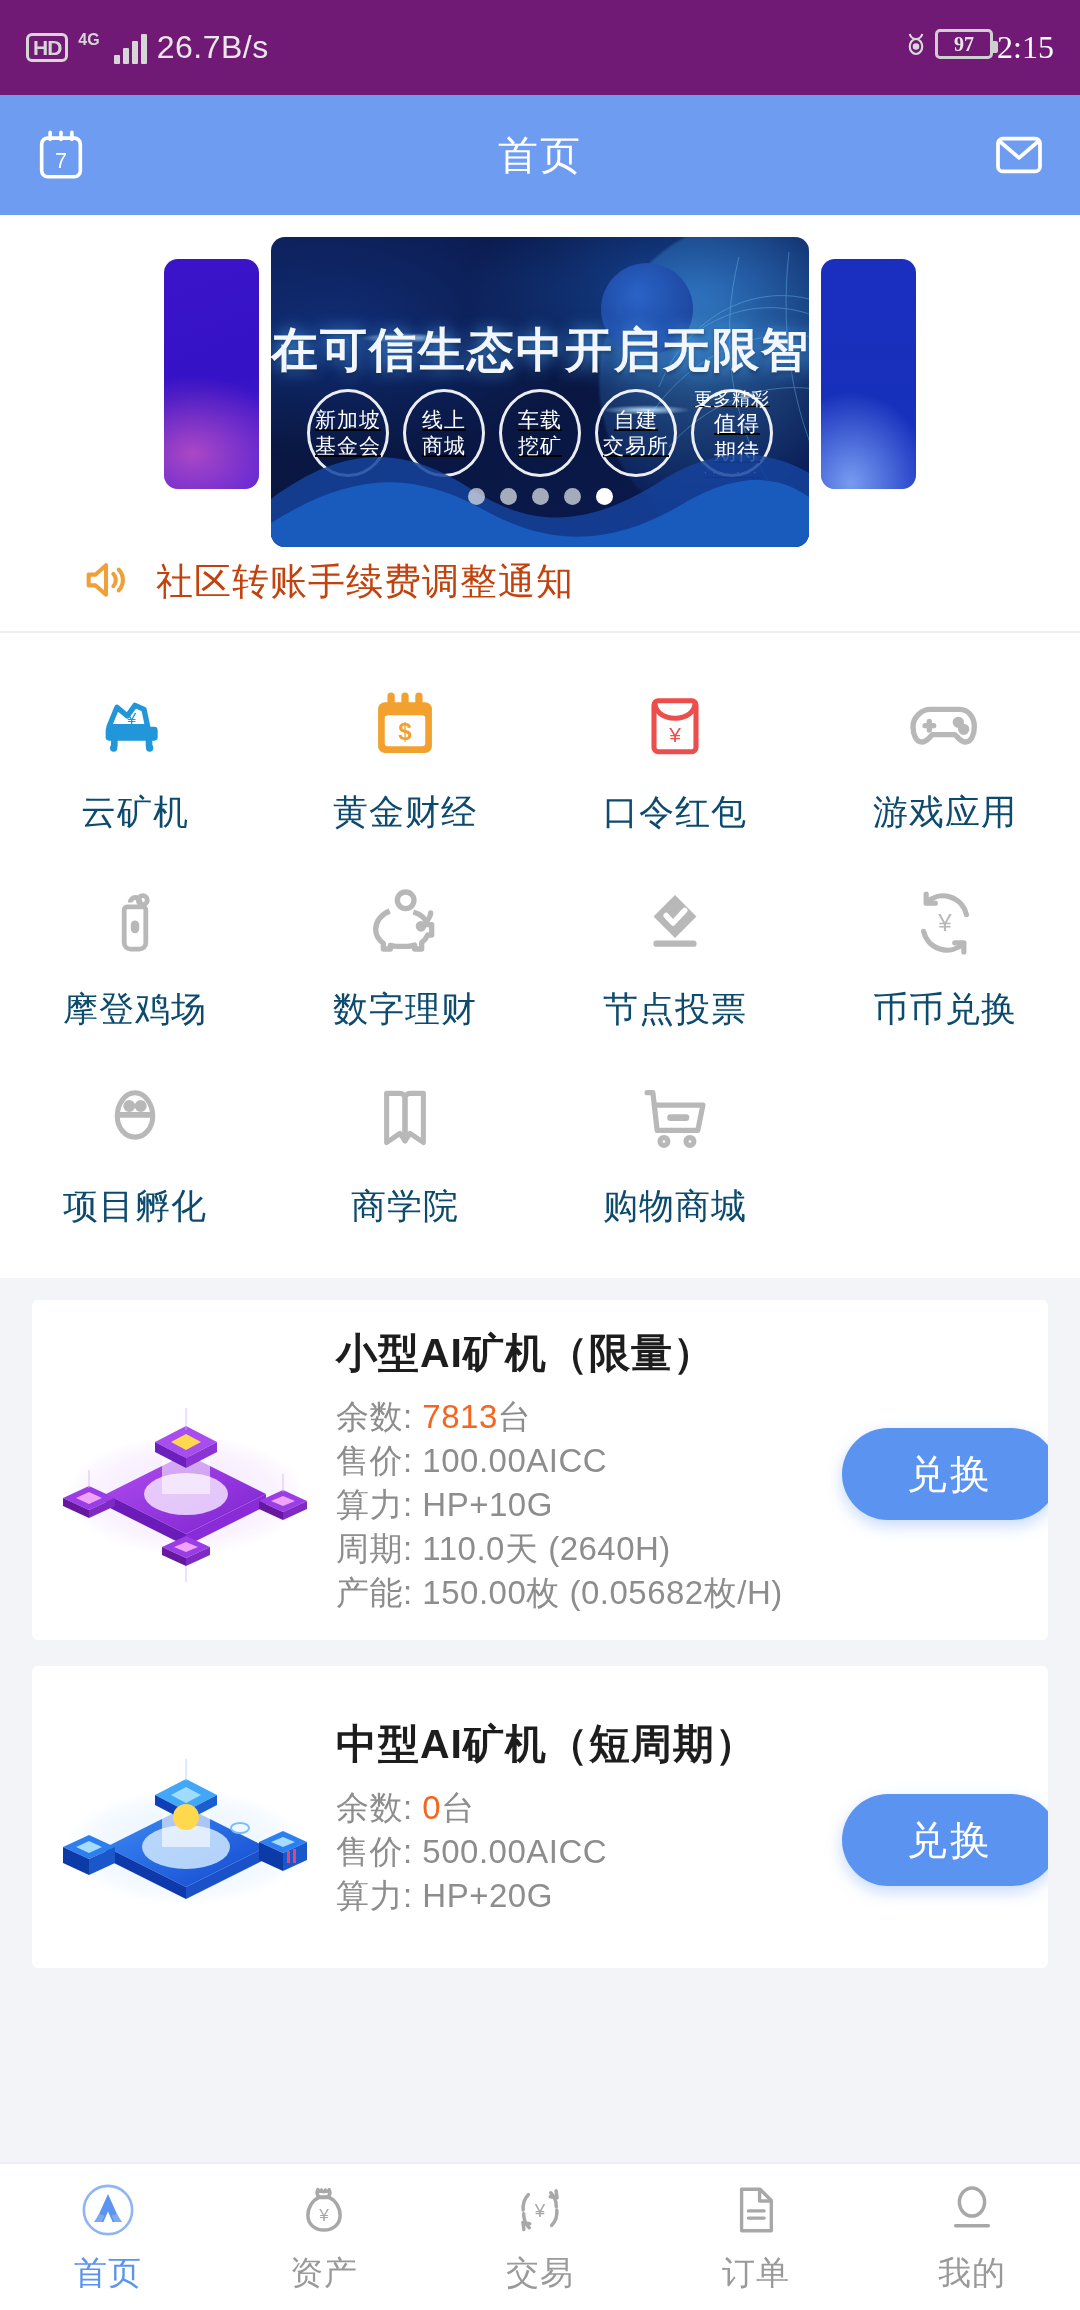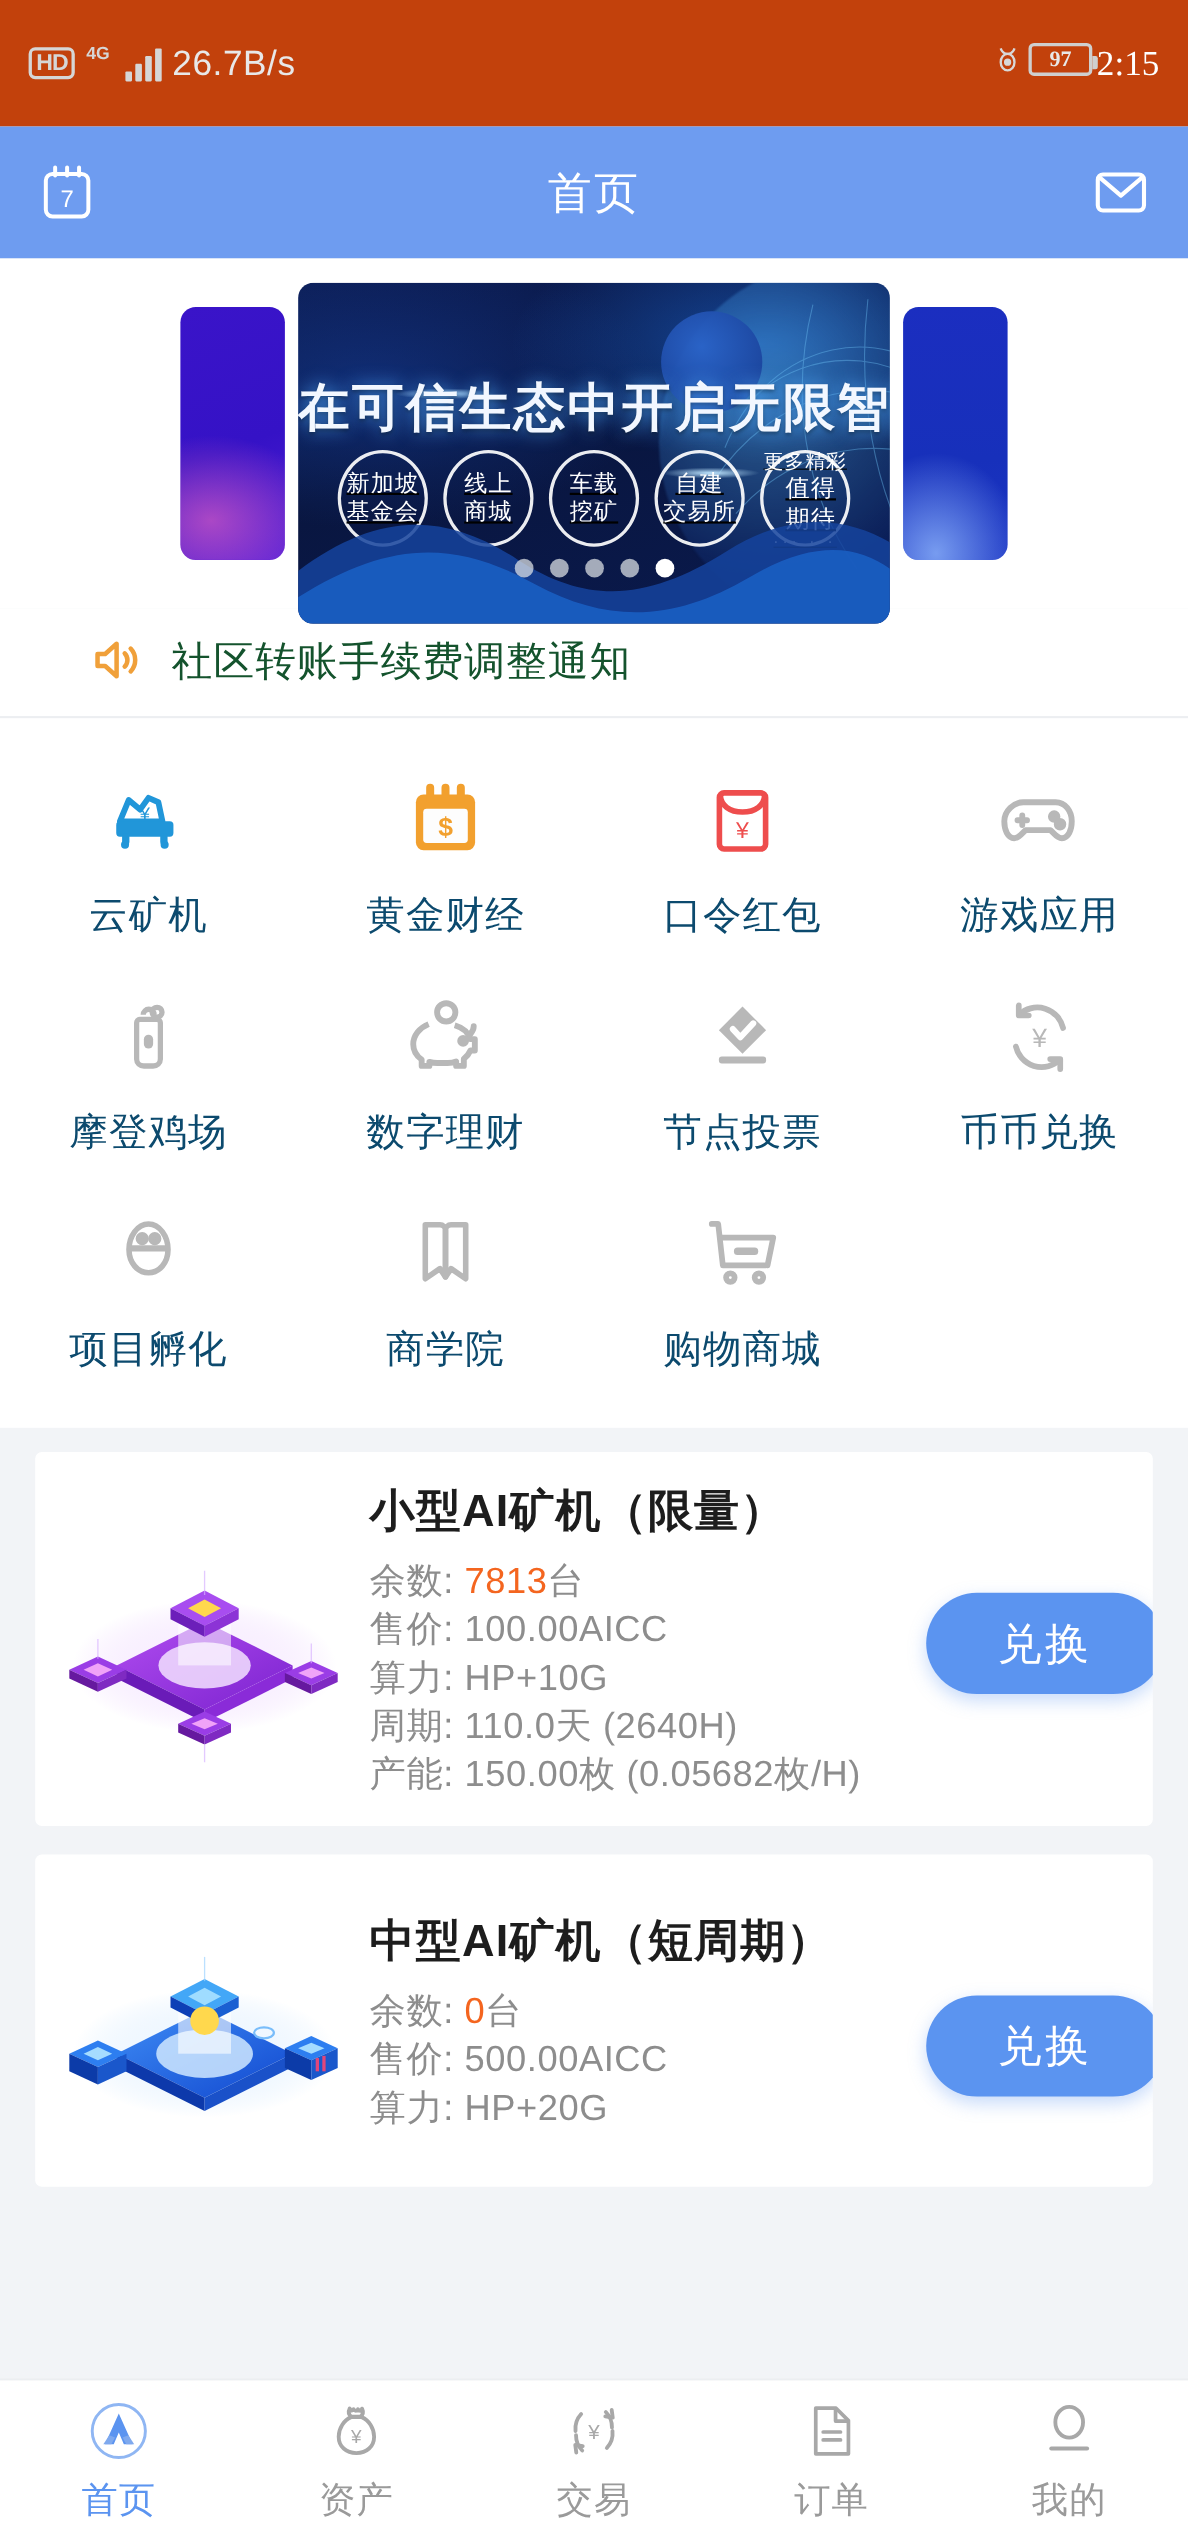--- a/index.html
+++ b/index.html
@@ -6,21 +6,21 @@
   html,body { width:1080px; height:2310px; }
   body {
     font-family:"Liberation Sans","DejaVu Sans",sans-serif;
     background:#f2f4f7;
     overflow:hidden;
     position:relative;
   }
 
   
   .statusbar{
-    height:115px;background:#c2410c;color:#fff;
+    height:95px;background:#701a75;color:#fff;
     display:flex;align-items:center;justify-content:space-between;
     padding:0 26px;
   }
   .sb-left{display:flex;align-items:center;gap:10px;}
   .sb-right{display:flex;gap:4px;font-family:Liberation Serif, serif;}
   .hd-badge{
     border:3px solid #d6d6d6;border-radius:6px;
     font-size:21px;font-weight:bold;color:#d6d6d6;
     padding:1px 4px;line-height:1;letter-spacing:-1px;
   }
@@ -127,21 +127,21 @@
     display:flex;justify-content:center;gap:15px;
   }
   .dots i{width:17px;height:17px;border-radius:50%;background:rgba(225,228,232,.72);display:block;}
   .dots i.on{background:#fff;}
 
   
   .notice{
     background:#fff;height:100px;display:flex;align-items:center;gap:24px;padding:0 80px;
     border-bottom:2px solid #eceef1;
   }
-  .notice .txt{font-size:37px;color:#14532d;letter-spacing:1px;}
+  .notice .txt{font-size:37px;color:#c2410c;letter-spacing:1px;}
 
   
   .grid{
     background:#fff;padding:28px 0 34px;
     display:grid;grid-template-columns:repeat(4,1fr);row-gap:8px;
   }
   .gcell{
     display:flex;flex-direction:column;align-items:center;gap:20px;padding:22px 0 14px;
   }
   .gicon{width:86px;height:86px;display:flex;align-items:center;justify-content:center;}

